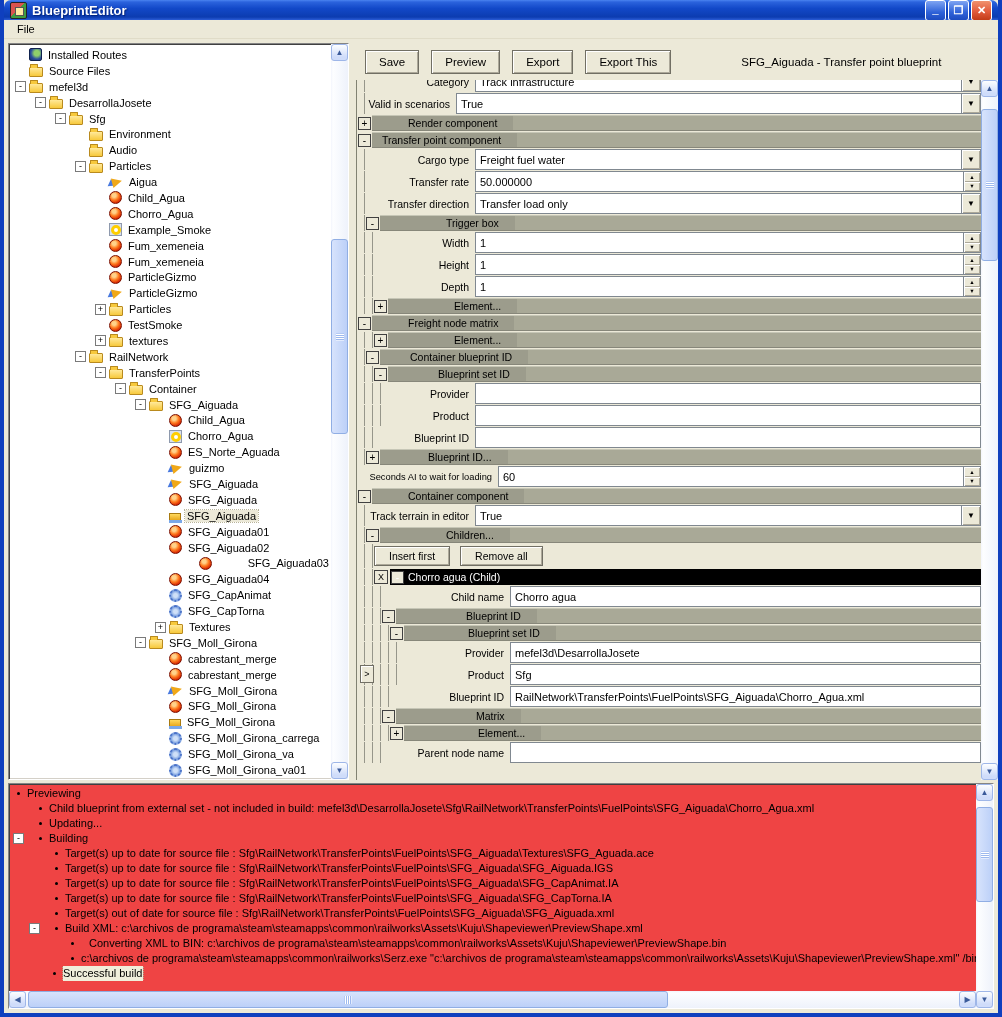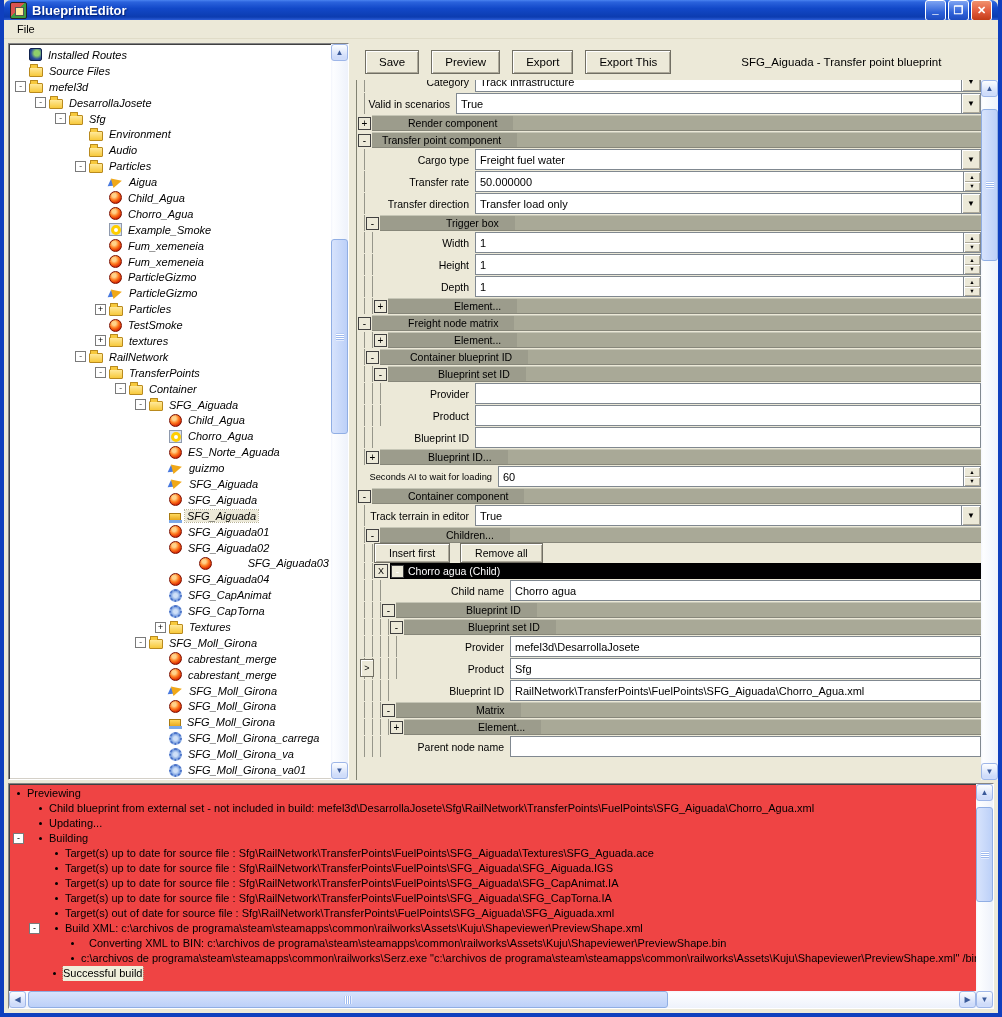--- a/index.html
+++ b/index.html
@@ -30,21 +30,21 @@
   .menubar { height:19px; flex:none; display:flex; align-items:center; padding-left:7px; background:#ece9d8; border-bottom:1px solid #e0dcc8; }
   .menu-item { padding:1px 6px; }
 
   
   .main { height:741px; flex:none; display:flex; padding:4px 0 0 4px; }
 
   
   .treepanel { width:341px; flex:none; background:#fff; border:1px solid #848484; border-right-color:#fff; border-bottom-color:#fff;
     box-shadow:inset 1px 1px 0 #404040, inset -1px -1px 0 #d4d0c8; display:flex; overflow:hidden; }
   .tree-scroll { flex:1; overflow:hidden; padding-top:3px; }
-  .tree-row { display:flex; align-items:center; height:15.9px; white-space:nowrap;font-style:italic; }
+  .tree-row { display:flex; align-items:center; height:15.9px; white-space:nowrap; }
   .t-exp { width:11px; height:11px; flex:none; border:1px solid #7a7a7a; background:#fff; font-size:9px; line-height:9px; text-align:center; margin-right:3px; }
   .t-spc { width:14px; flex:none; }
   .t-label { padding:0 2px; }
   .t-label.sel { background:#ece9d8; outline:1px dotted #b9b49a; }
 
   .ticon { width:14px; height:13px; margin-right:4px; flex:none; position:relative; display:inline-block; }
   .i-folder { height:10px; margin-top:3px; background:linear-gradient(#ffe99a,#f7c93c); border:1px solid #b98a1e; border-radius:1px; }
   .i-folder::before { content:""; position:absolute; top:-4px; left:0; width:6px; height:3px; background:#f7c93c; border:1px solid #b98a1e; border-bottom:none; border-radius:1px 1px 0 0; }
   .i-orb { width:13px; height:13px; border-radius:50%; border:1px solid #7c1000;
     background:radial-gradient(circle at 38% 32%, #ffd28a 0 18%, #ff7a1e 45%, #d21f00 78%, #8f1400 100%); }
@@ -86,21 +86,21 @@
   .spinner { width:17px; align-self:stretch; flex:none; display:flex; flex-direction:column; border-left:1px solid #808890; }
   .spin-b { flex:1; background:#ece9d8; box-shadow:inset 1px 1px 0 #fff, inset -1px -1px 0 #aca899; display:flex; align-items:center; justify-content:center; }
   .spin-b.up::before { content:"▲"; font-size:5.5px; }
   .spin-b.dn::before { content:"▼"; font-size:5.5px; }
 
   .f-row.hdr { height:16px; align-items:center; }
   .f-exp { width:13px; height:13px; flex:none; background:#ece9d8; border:1px solid #404040; font-size:10px; line-height:11px; text-align:center; margin-right:1px; }
   .hdr-bar { flex:1; align-self:stretch; background:#a9a997; border-top:1px solid #c6c6b6; border-bottom:1px solid #87877a; display:flex; align-items:center; overflow:hidden; }
   .hdr-label { background:#9c9c8c; align-self:stretch; display:flex; align-items:center; padding-right:16px; font-size:10.5px; white-space:nowrap; }
 
-  .f-row.btns { height:18px; align-items:center; }
+  .f-row.btns { height:24px; align-items:center; }
   .mini-btn { height:20px; padding:0 14px; margin-right:10px; background:#ece9d8; border:1px solid #716f64;
     box-shadow:inset 1px 1px 0 #fff, inset -1px -1px 0 #aca899; font-size:10.5px; display:flex; align-items:center; }
 
   .f-row.childh { height:16px; align-items:center; }
   .x-btn { width:14px; height:14px; flex:none; background:#ece9d8; border:1px solid #404040; font-size:9px; line-height:12px; text-align:center; margin-right:2px; }
   .child-bar { flex:1; align-self:stretch; background:#000; color:#fff; display:flex; align-items:center; font-size:10.5px; }
   .child-bar .f-exp { margin:0 4px 0 1px; }
   .side-btn { position:absolute; left:2px; top:1px; width:14px; height:18px; background:#ece9d8; border:1px solid #716f64;
     box-shadow:inset 1px 1px 0 #fff; font-size:9px; line-height:16px; text-align:center; }
 

